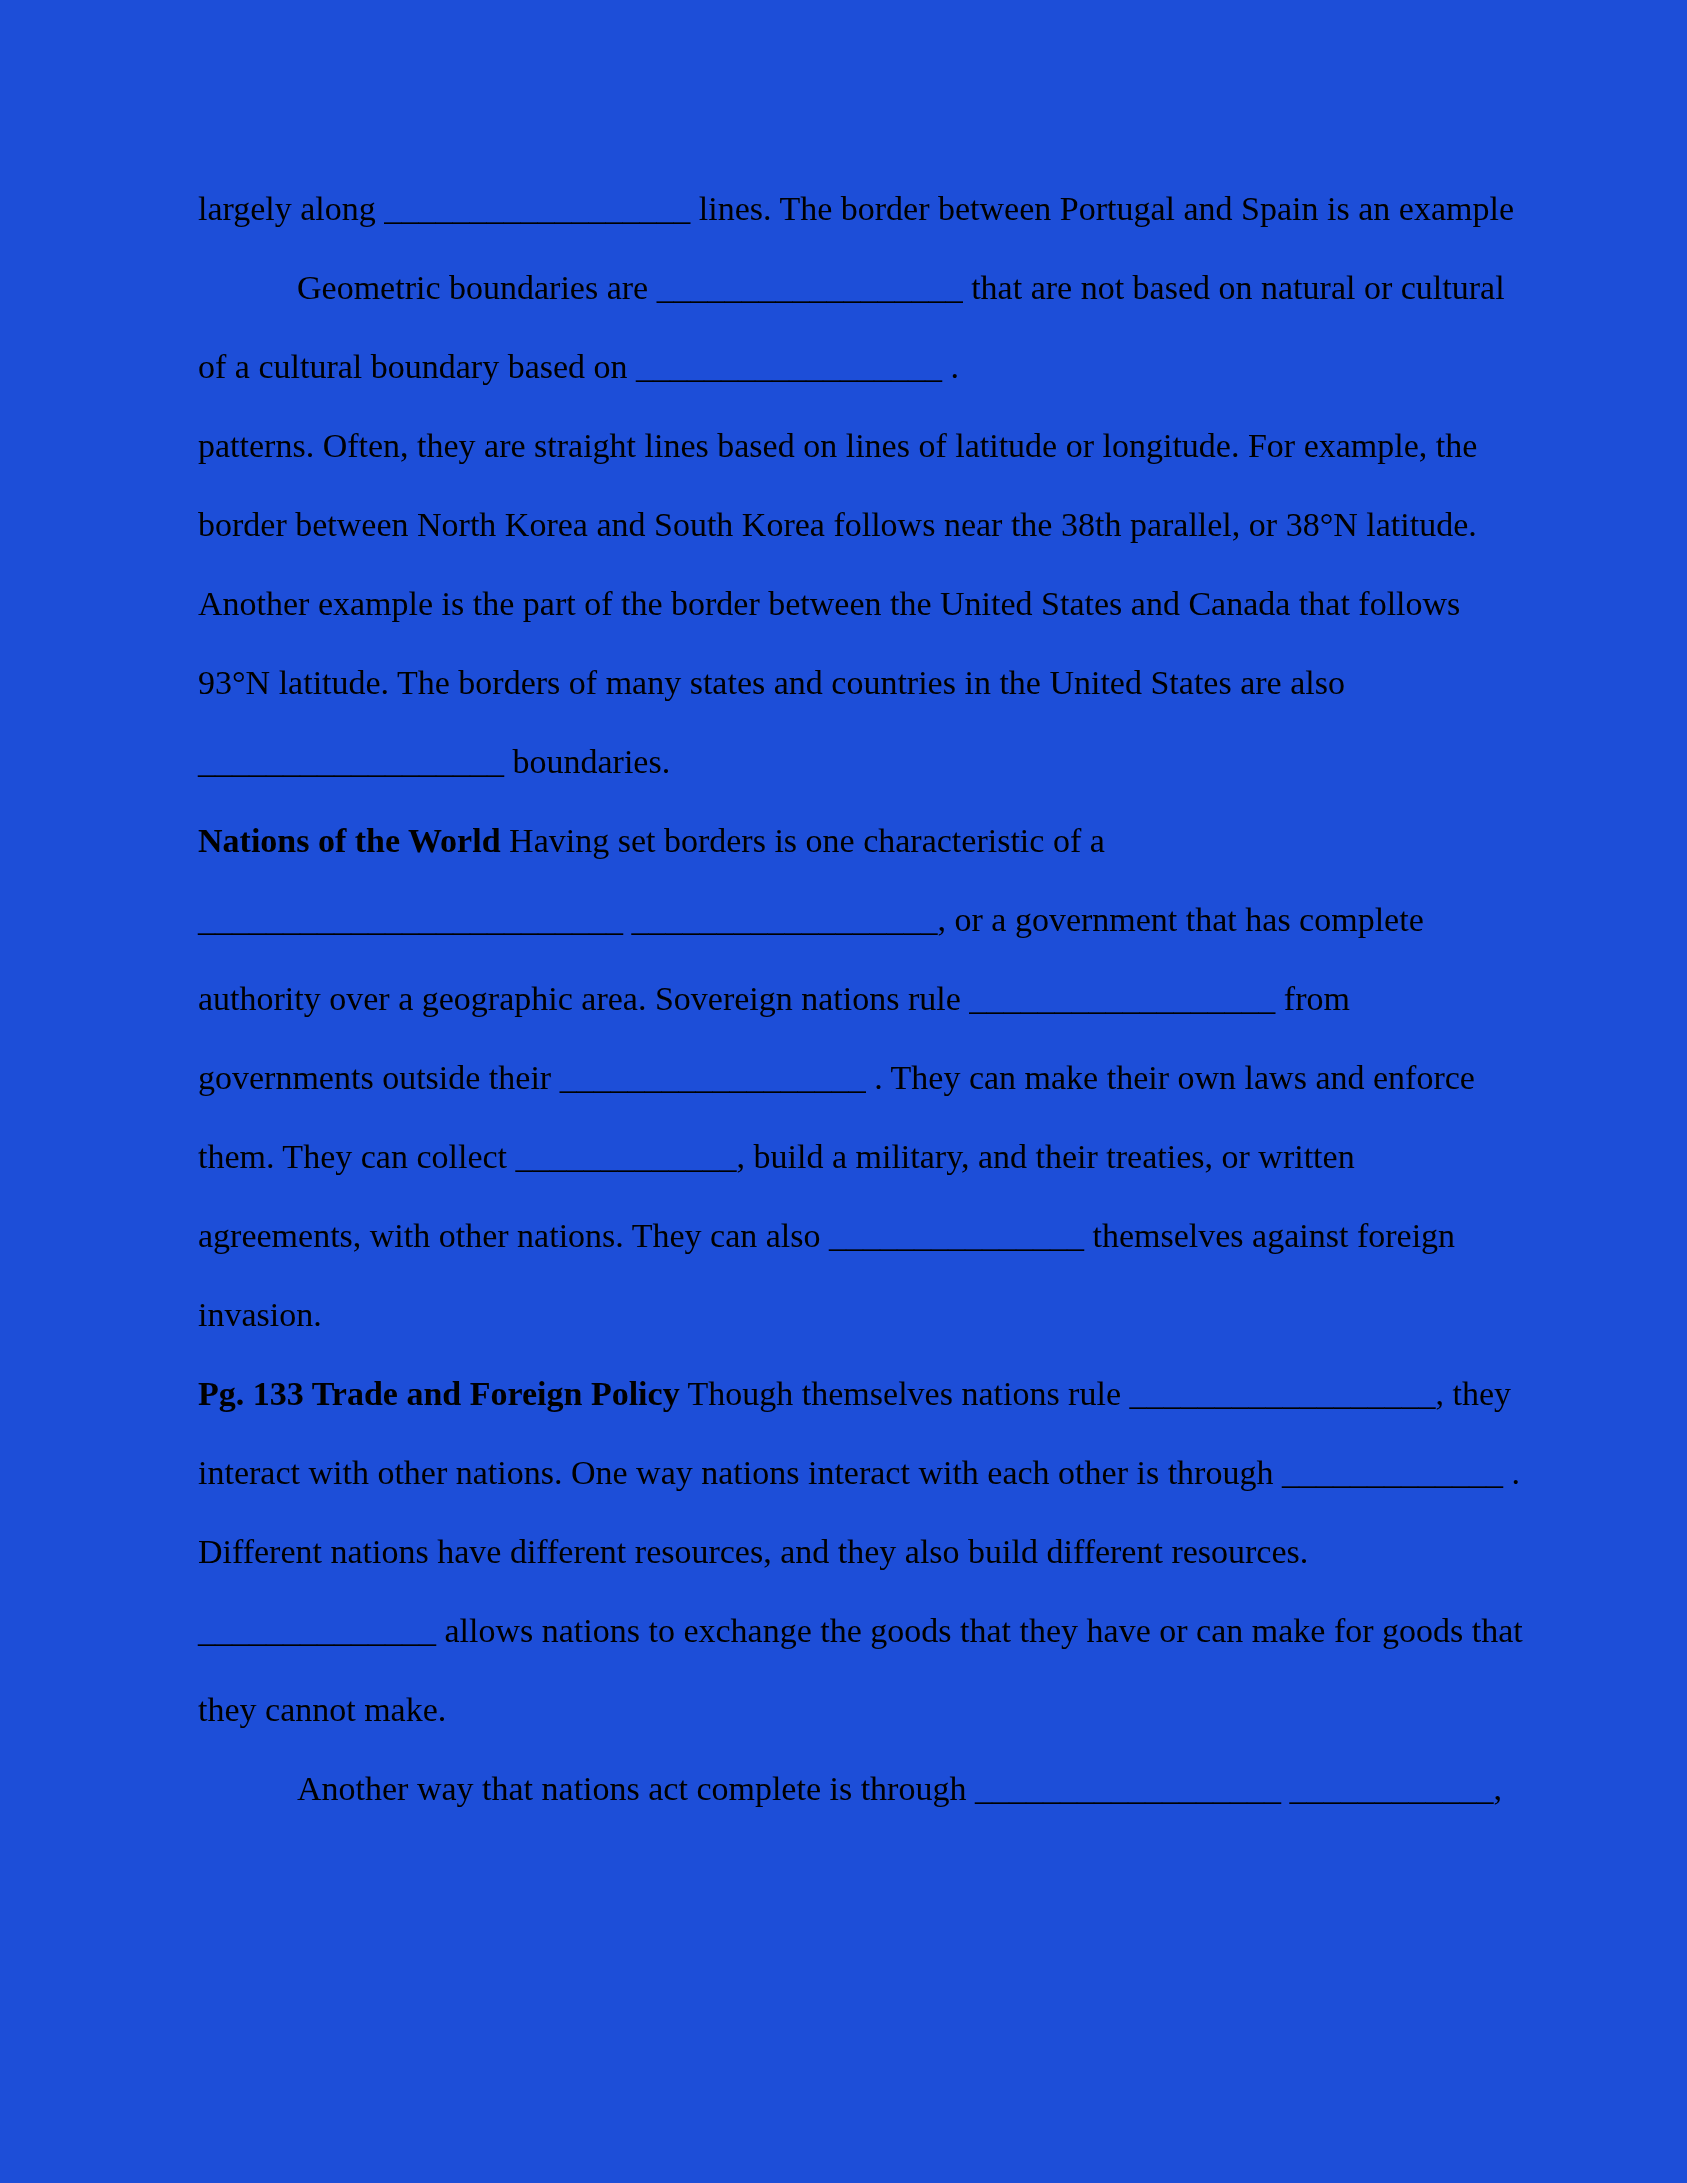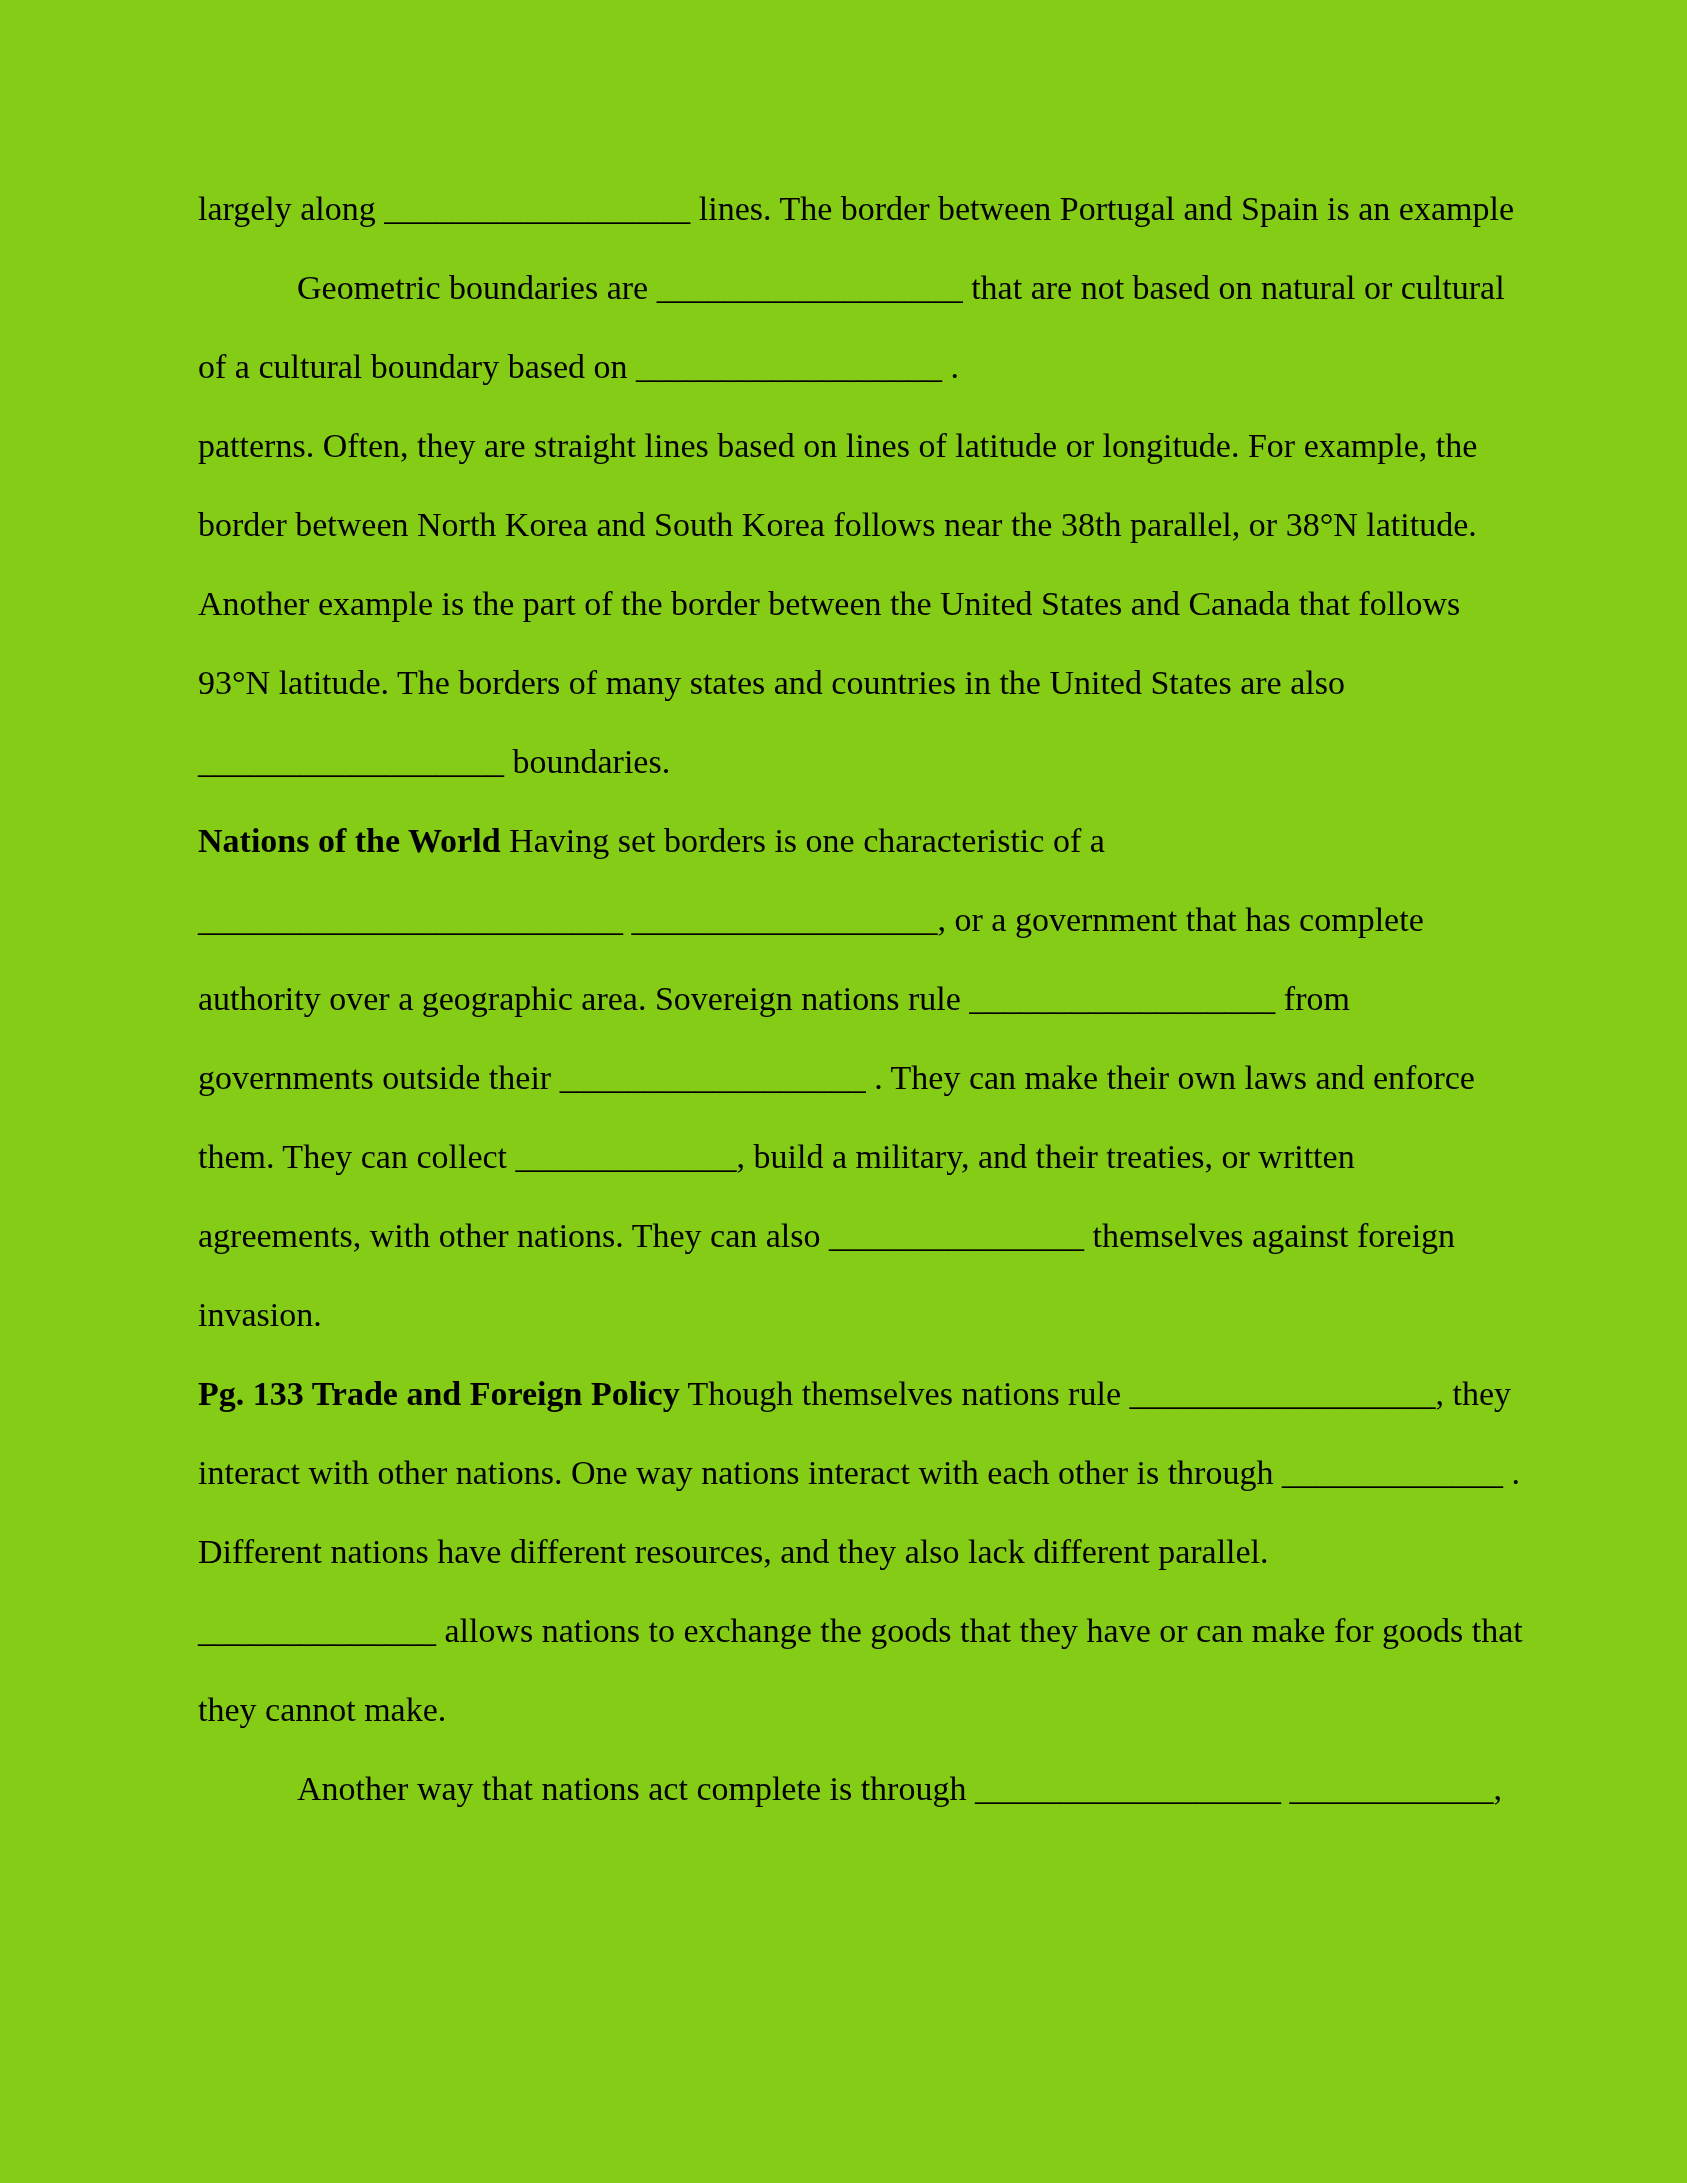--- a/index.html
+++ b/index.html
@@ -10,21 +10,21 @@
   body {
     width: 1687px;
     height: 2183px;
     overflow: hidden;
   }
   .page {
     box-sizing: border-box;
     width: 1687px;
     height: 2183px;
     padding: 169px 146px 0 198px;
-    background: #84cc16;
+    background: #1d4ed8;
     color: #000000;
     font-family: "Liberation Serif", "DejaVu Serif", serif;
     font-size: 34px;
     line-height: 79px;
   }
   .line {
     white-space: nowrap;
     height: 79px;
   }
   .line.indent {
@@ -48,18 +48,18 @@
   <div class="line"><span class="b"></span><span>__________________ boundaries.</span></div>
   <div class="line"><span class="b">Nations of the World</span><span> Having set borders is one characteristic of a</span></div>
   <div class="line"><span class="b"></span><span>_________________________ __________________, or a government that has complete</span></div>
   <div class="line"><span class="b"></span><span>authority over a geographic area. Sovereign nations rule __________________ from</span></div>
   <div class="line"><span class="b"></span><span>governments outside their __________________ . They can make their own laws and enforce</span></div>
   <div class="line"><span class="b"></span><span>them. They can collect _____________, build a military, and their treaties, or written</span></div>
   <div class="line"><span class="b"></span><span>agreements, with other nations. They can also _______________ themselves against foreign</span></div>
   <div class="line"><span class="b"></span><span>invasion.</span></div>
   <div class="line"><span class="b">Pg. 133 Trade and Foreign Policy</span><span> Though themselves nations rule __________________, they</span></div>
   <div class="line"><span class="b"></span><span>interact with other nations. One way nations interact with each other is through _____________ .</span></div>
-  <div class="line"><span class="b"></span><span>Different nations have different resources, and they also lack different parallel.</span></div>
+  <div class="line"><span class="b"></span><span>Different nations have different resources, and they also build different resources.</span></div>
   <div class="line"><span class="b"></span><span>______________ allows nations to exchange the goods that they have or can make for goods that</span></div>
   <div class="line"><span class="b"></span><span>they cannot make.</span></div>
   <div class="line indent"><span class="b"></span><span>Another way that nations act complete is through __________________ ____________,</span></div>
 </div>
 
 
 </body></html>

